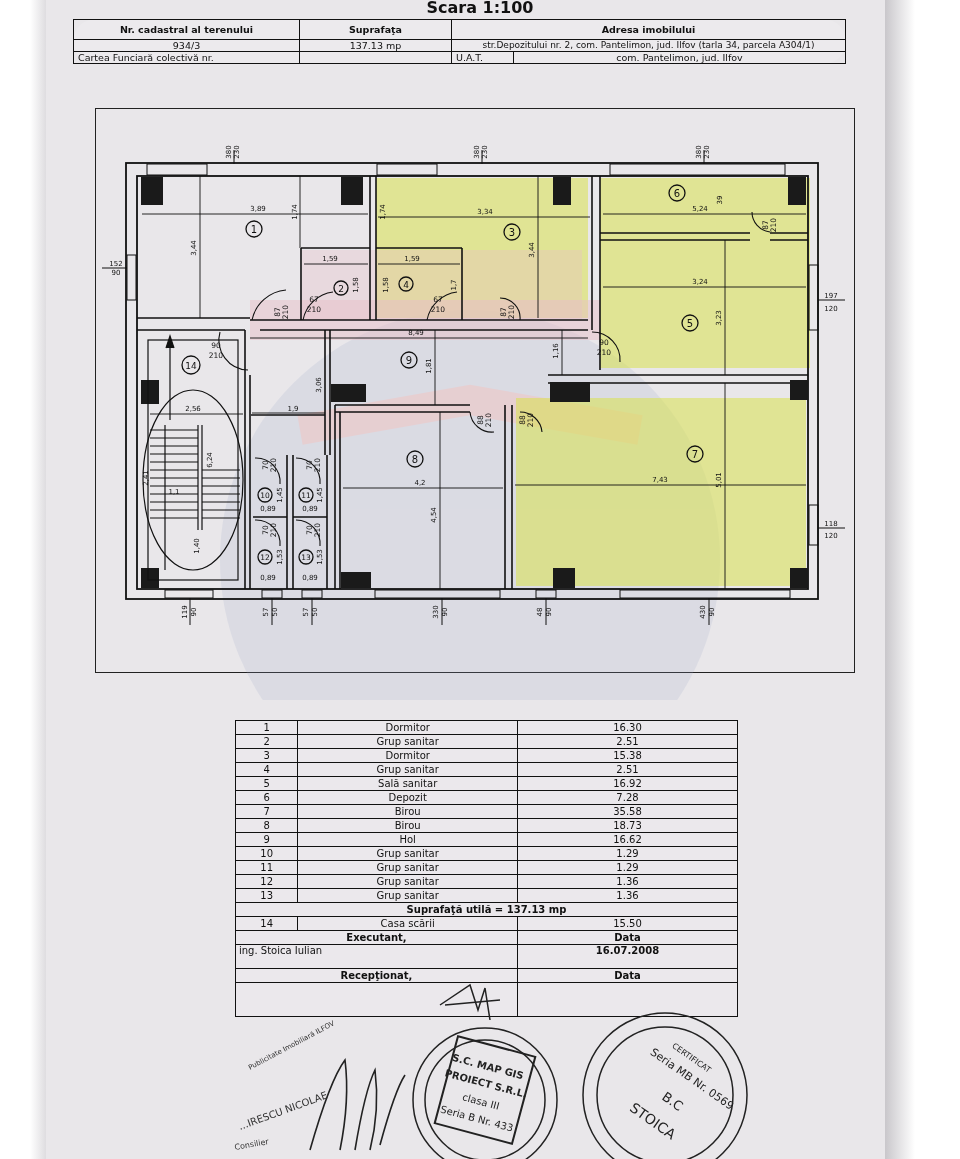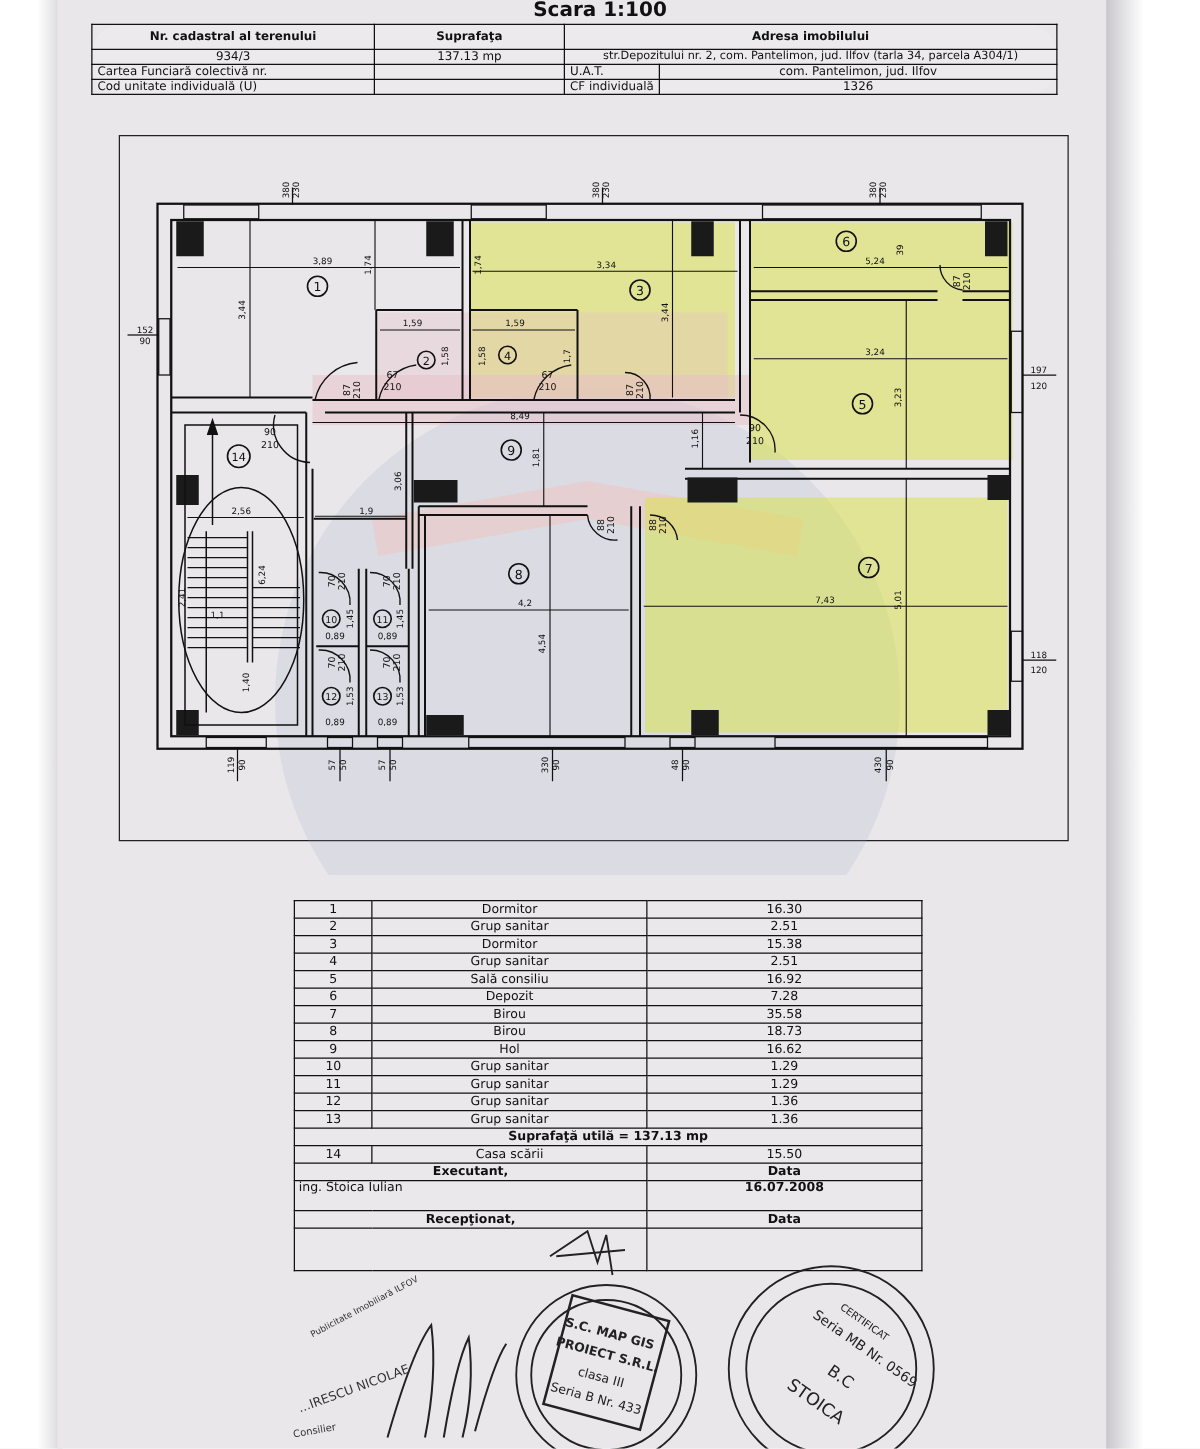--- a/index.html
+++ b/index.html
@@ -41,26 +41,20 @@
   <tr>
     <td class="c">934/3</td>
     <td class="c">137.13 mp</td>
     <td class="c" colspan="2" style="font-size:9px">str.Depozitului nr. 2, com. Pantelimon, jud. Ilfov (tarla 34, parcela A304/1)</td>
   </tr>
   <tr>
     <td>Cartea Funciară colectivă nr.</td>
     <td></td>
     <td style="width:62px">U.A.T.</td>
     <td class="c">com. Pantelimon, jud. Ilfov</td>
-  </tr>
-  <tr>
-    <td>Cod unitate individuală (U)</td>
-    <td></td>
-    <td>CF individuală</td>
-    <td class="c">1326</td>
   </tr>
 </tbody>
   </table>
 
 <div class="plan-frame"></div>
 
 <svg class="plan" width="960" height="700" viewBox="0 0 960 700" font-family="DejaVu Sans, sans-serif" fill="none" stroke="#111">
 
   <g opacity="0.18">
     <circle cx="470" cy="560" r="250" fill="#9aa7c9" stroke="none"></circle>
@@ -378,21 +372,21 @@
         <td>Dormitor</td>
         <td>15.38</td>
       </tr>
   <tr>
         <td>4</td>
         <td>Grup sanitar</td>
         <td>2.51</td>
       </tr>
   <tr>
         <td>5</td>
-        <td>Sală consiliu</td>
+        <td>Sală sanitar</td>
         <td>16.92</td>
       </tr>
   <tr>
         <td>6</td>
         <td>Depozit</td>
         <td>7.28</td>
       </tr>
   <tr>
         <td>7</td>
         <td>Birou</td>

